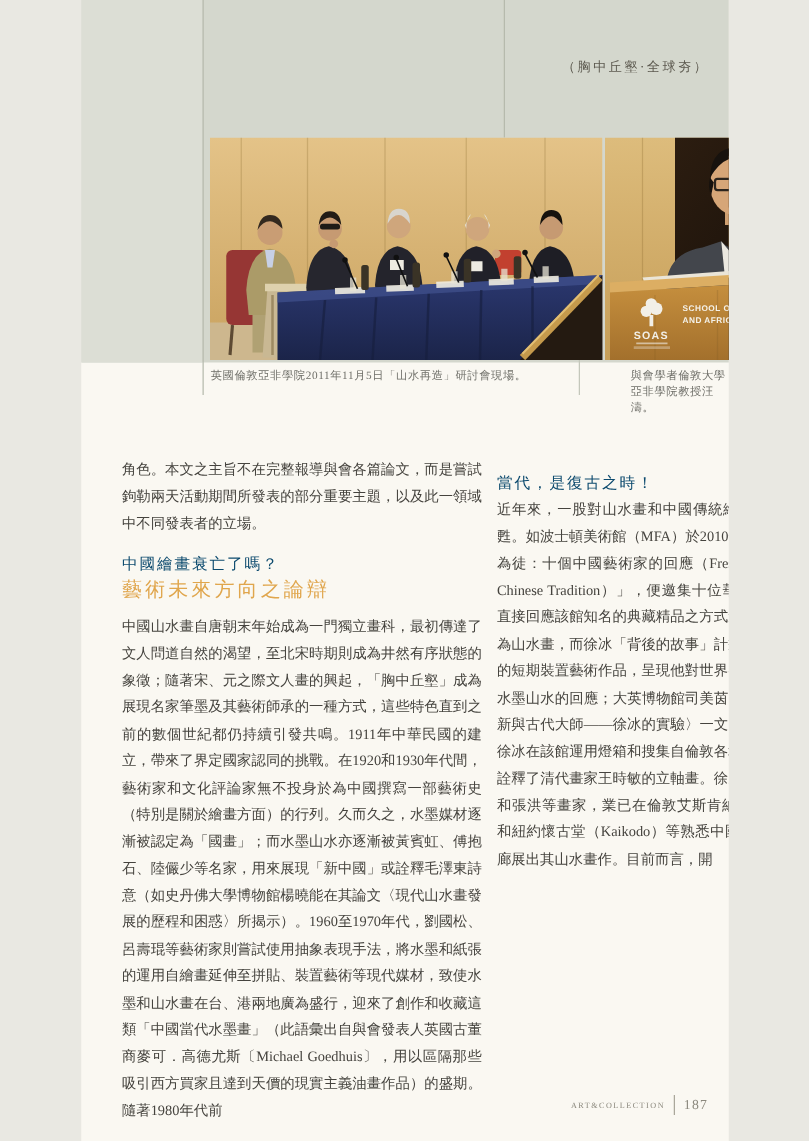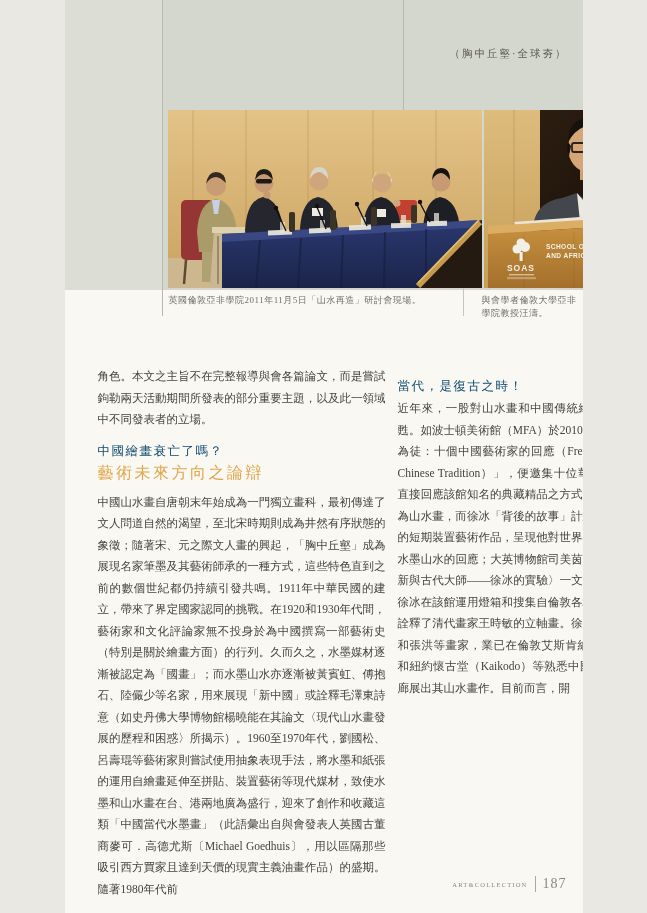--- a/index.html
+++ b/index.html
@@ -21,21 +21,21 @@
   }
   
   .photo { position:absolute; top:110px; }
   .photo svg { display:block; }
   .photo-left  { left:103px; width:314px; height:178px; }
   .photo-right { left:419px; width:191px; height:178px;text-align:center; }
   .caption {
     position:absolute; top:294px; font-size:9px; color:#6f6f69; letter-spacing:0.5px;font-family:Liberation Serif, serif;
   }
   .cap-left  { left:104px; }
-  .cap-right { left:417px; }
+  .cap-right { left:440px; }
   
   .col {
     position:absolute; top:366px; font-size:11.5px; line-height:21.5px;
     text-align:justify; color:#45433e;
   }
   .col p { margin:0; }
   .col-left  { left:33px;  width:288px; }
   .col-right { left:333px; width:289px; }
   .subhead {
     margin:12px 0 4px 0; font-size:12.5px; line-height:16px;
@@ -45,21 +45,21 @@
     margin:0 0 9px 0; font-size:16px; line-height:20px; font-weight:normal;
     color:#e0a64d; letter-spacing:2.5px;
   }
   
   .footer {
     position:absolute; top:876px; right:16px;
     display:flex; align-items:center; color:#8b887d;
   }
   .footer .mag { font-size:6.5px; letter-spacing:1.2px; }
   .footer .bar { width:1px; height:16px; background:#aaa79b; margin:0 7px; }
-  .footer .pg  { font-size:14px; letter-spacing:1px; }
+  .footer .pg  { font-size:11px; letter-spacing:1px; }
 </style>
 </head>
 <body>
 
 <div class="page">
 
   <div class="band"></div>
   <div class="band-left"></div>
   <div class="vline vline-a"></div>
   <div class="vline vline-b"></div>

